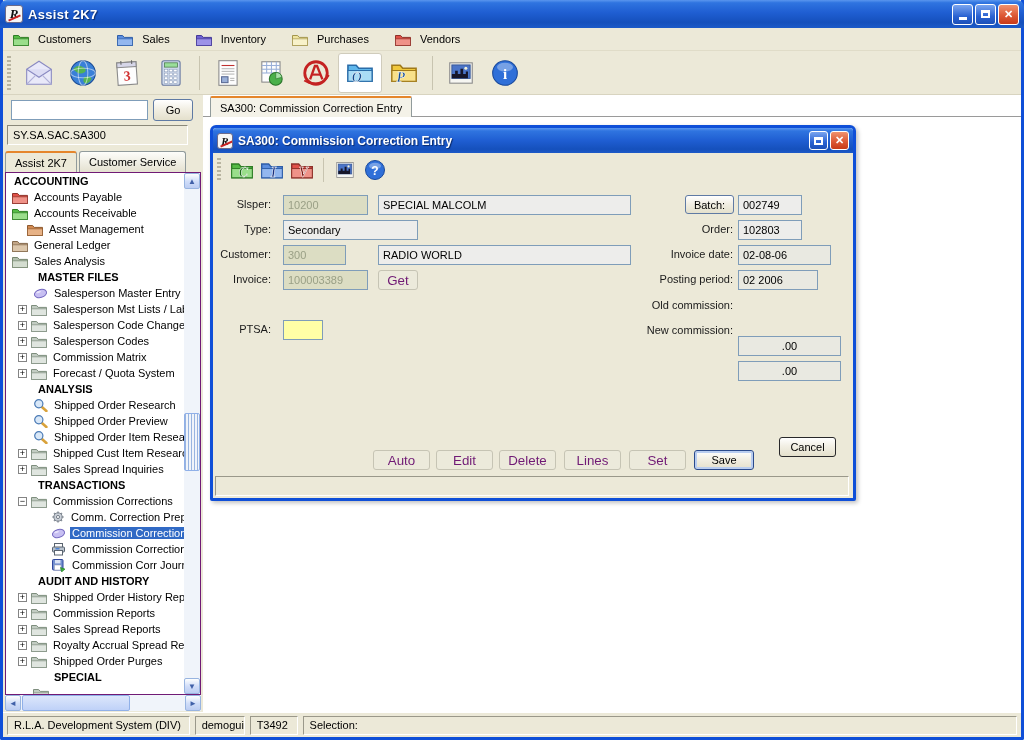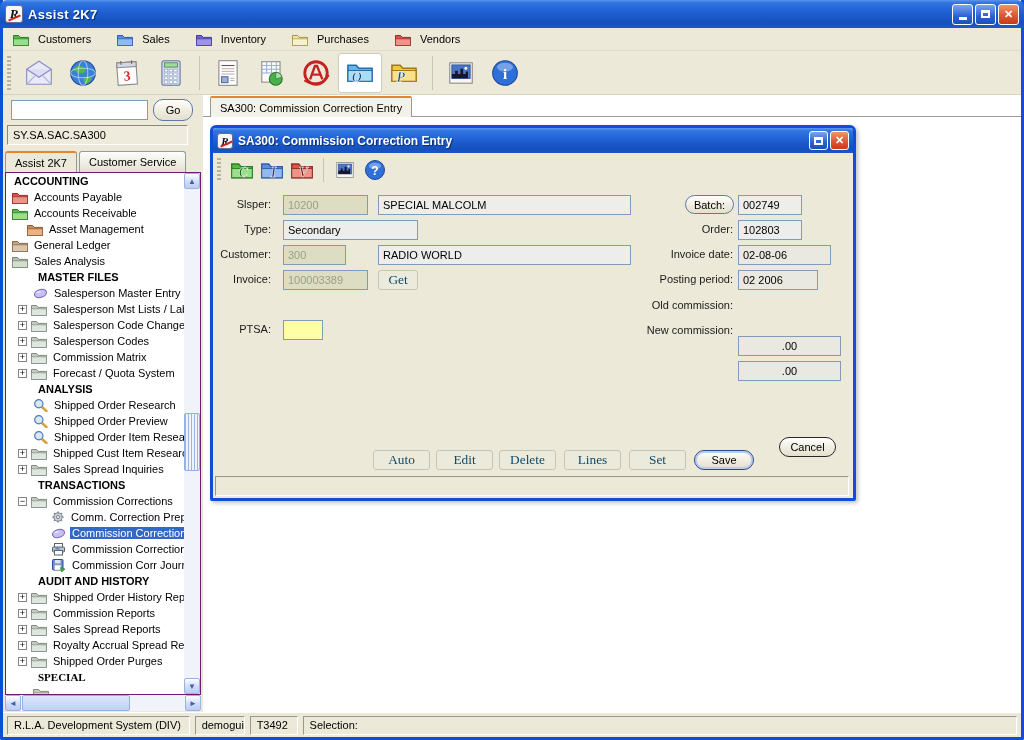--- a/index.html
+++ b/index.html
@@ -43,21 +43,21 @@
   .tsep { width:1px; height:34px; background:#c8c4b0; margin:0 6px; }
 
   
   .bodyarea { position:absolute; left:0; top:95px; width:1018px; height:617px; }
   .sidebar { position:absolute; left:0; top:0; width:200px; height:617px; background:#ece9d8; }
   .content { position:absolute; left:200px; top:0; width:818px; height:617px; background:#fff; }
 
   
   .search-input { position:absolute; left:8px; top:5px; width:137px; height:20px;
     border:1px solid #7f9db9; background:#fff; padding:0 4px; font:11px "Liberation Sans",sans-serif; }
-  .xpbtn { border:1px solid #5f7aa4; border-radius:10px; background:linear-gradient(180deg,#fff,#f2efe4 45%,#e4e0cc);
+  .xpbtn { border:1px solid #5f7aa4; border-radius:3px; background:linear-gradient(180deg,#fff,#f2efe4 45%,#e4e0cc);
     font:11px "Liberation Sans",sans-serif; }
   .go-btn { position:absolute; left:150px; top:4px; width:40px; height:22px; }
   .path-box { position:absolute; left:4px; top:30px; width:181px; height:20px; background:#eeebdc;
     border:1px solid; border-color:#8a887a #fff #fff #8a887a; display:flex; align-items:center; padding:0 5px; }
   .tabs { position:absolute; left:2px; top:56px; height:21px; display:flex; }
   .tab { height:21px; padding:0 9px; display:flex; align-items:center; border:1px solid #919b9c;
     border-bottom:none; border-radius:3px 3px 0 0; background:linear-gradient(180deg,#fdfdfa,#e4e1d0);
     margin-right:2px; position:relative; }
   .tab.active { background:#ece9d8; border-top:2px solid #e5862c; font-weight:normal; z-index:2; }
   .tree-box { position:absolute; left:2px; top:77px; width:196px; height:523px; background:#fff;
@@ -105,21 +105,21 @@
   .d-client { position:relative; height:312px; }
 
   .flabel { position:absolute; text-align:right; font-size:11px; color:#1a1a1a; }
   .ffield { position:absolute; height:20px; border:1px solid #7f9db9; background:#ededeb;
     font:11px "Liberation Sans",sans-serif; padding:0 4px; display:flex; align-items:center; }
   .ffield.dis { background:#dcddc3; color:#9aa086; }
   .ffield.gray { background:#e9e9e1; }
   .ffield.yellow { background:#ffffa6; }
   .ffield.ctr { justify-content:center;margin-top:40px; }
   .dlg-btn { position:absolute; height:20px; width:57px; }
-  .dlg-btn.disb { border:1px solid #c6c4b4; background:#eceadb; color:#0c4a6e; border-radius:3px;font-family:Liberation Serif, serif; }
+  .dlg-btn.disb { border:1px solid #c6c4b4; background:#eceadb; color:#701a75; border-radius:3px; }
   .dlg-btn.def { border:1px solid #2a4a8c; box-shadow:0 0 0 2px #b9cdf0 inset; font-weight:normal; }
   .dlg-btn.blk { border:1px solid #28282a; }
   .batch-btn { position:absolute; left:472px; top:9px; width:49px; height:19px; }
   .d-status { position:absolute; left:2px; top:290px; width:634px; height:20px; background:#ece9d8;
     border:1px solid; border-color:#9a988a #fff #fff #9a988a; }
 
   
   .statusbar { position:absolute; left:0; top:712px; width:1018px; height:25px; background:#ece9d8;
     display:flex; align-items:center; gap:5px; padding:0 4px; border-top:1px solid #fff; }
   .spanel { height:19px; background:#ece9d8; border:1px solid; border-color:#9a988a #fff #fff #9a988a;
@@ -589,21 +589,21 @@
             <div class="tree-row" style="padding-left: 12px;">
               <span class="expander">+</span>
               <span class="tree-ico">
                 <svg width="16" height="13" viewBox="0 0 16 13">
     <path d="M0.5 2.5 L5.6 2.5 L7.2 4.4 L15.5 4.4 L15.5 12.5 L0.5 12.5 Z" fill="#c2ccc2" stroke="#7e8e7e"></path>
     <path d="M0.5 5.8 L15.5 5.8 L15.5 12.5 L0.5 12.5 Z" fill="#dfe5df" stroke="#7e8e7e" stroke-width="0.7"></path>
                 </svg>
               </span>
               <span class="tree-label">Shipped Order Purges</span>
             </div>
-            <div class="tree-row hdr" style="padding-left: 30px; font-family: Liberation Serif, serif;">
+            <div class="tree-row hdr" style="padding-left: 46px;">
               <span class="tree-label">SPECIAL</span>
             </div>
             <div class="tree-row" style="padding-left: 27px;">
               <span class="tree-ico">
                 <svg width="16" height="13" viewBox="0 0 16 13">
     <path d="M0.5 2.5 L5.6 2.5 L7.2 4.4 L15.5 4.4 L15.5 12.5 L0.5 12.5 Z" fill="#c2ccc2" stroke="#7e8e7e"></path>
     <path d="M0.5 5.8 L15.5 5.8 L15.5 12.5 L0.5 12.5 Z" fill="#dfe5df" stroke="#7e8e7e" stroke-width="0.7"></path>
                 </svg>
               </span>
               <span class="tree-label"></span>

